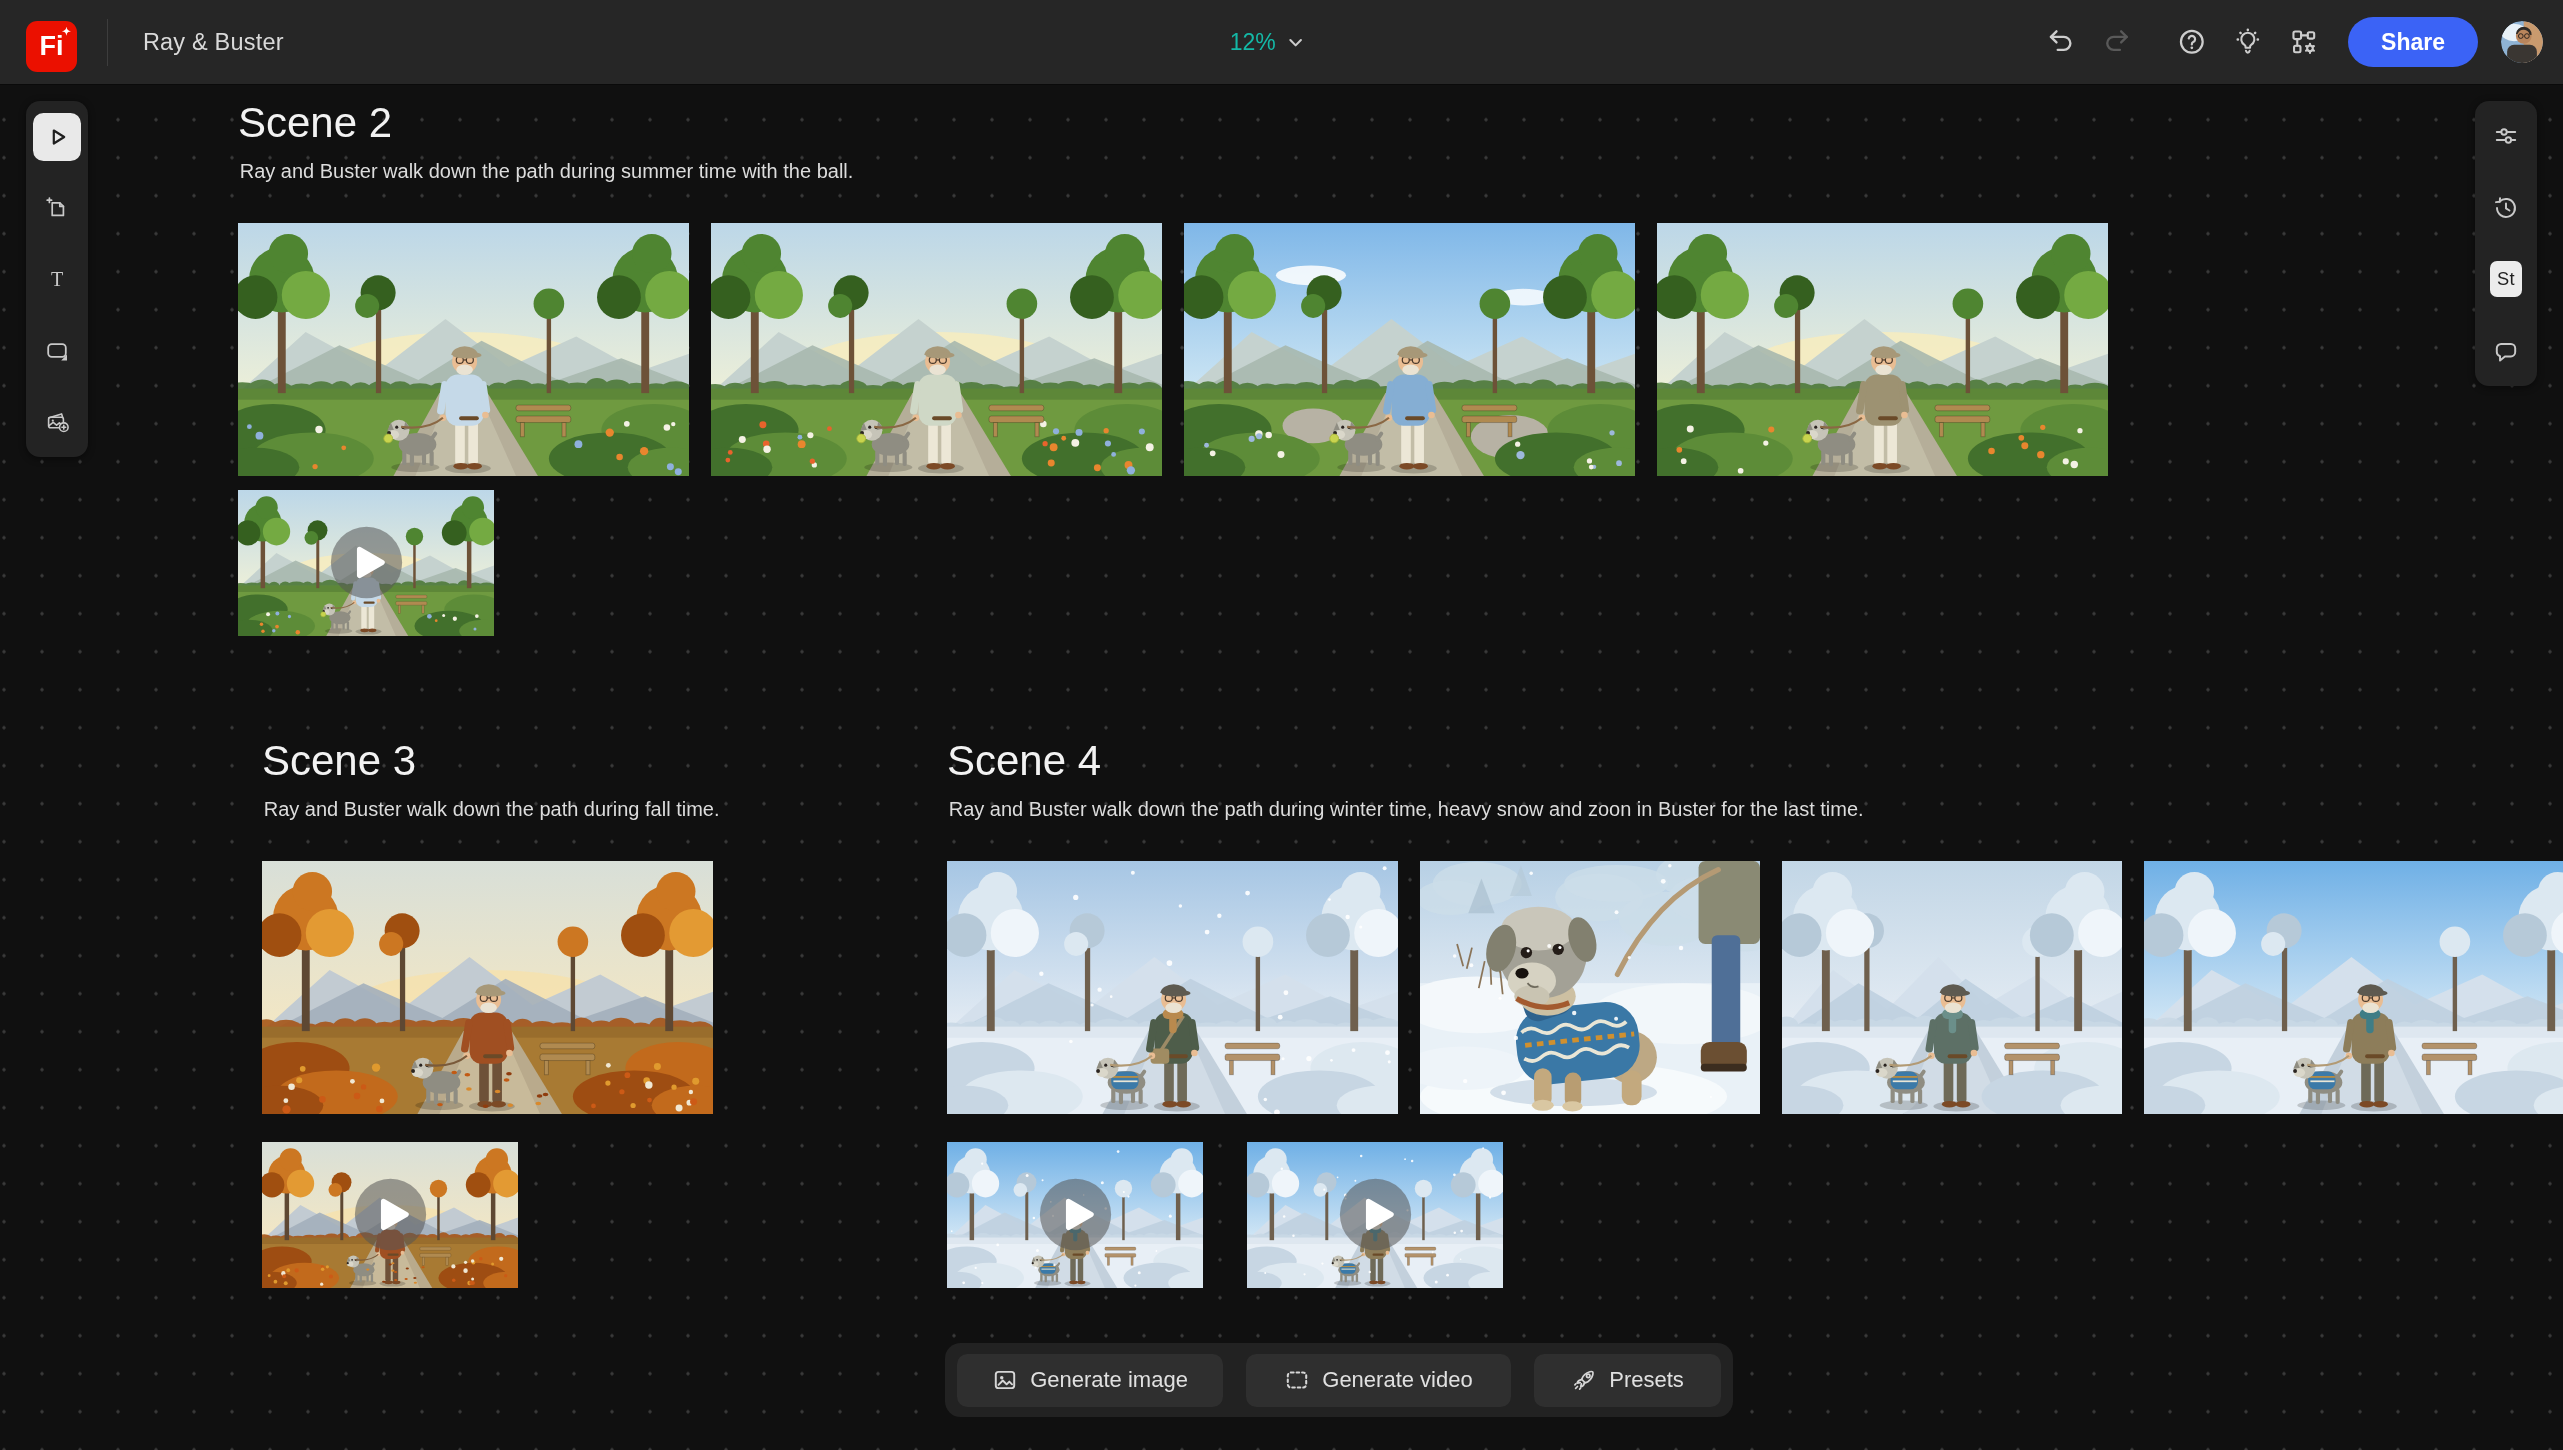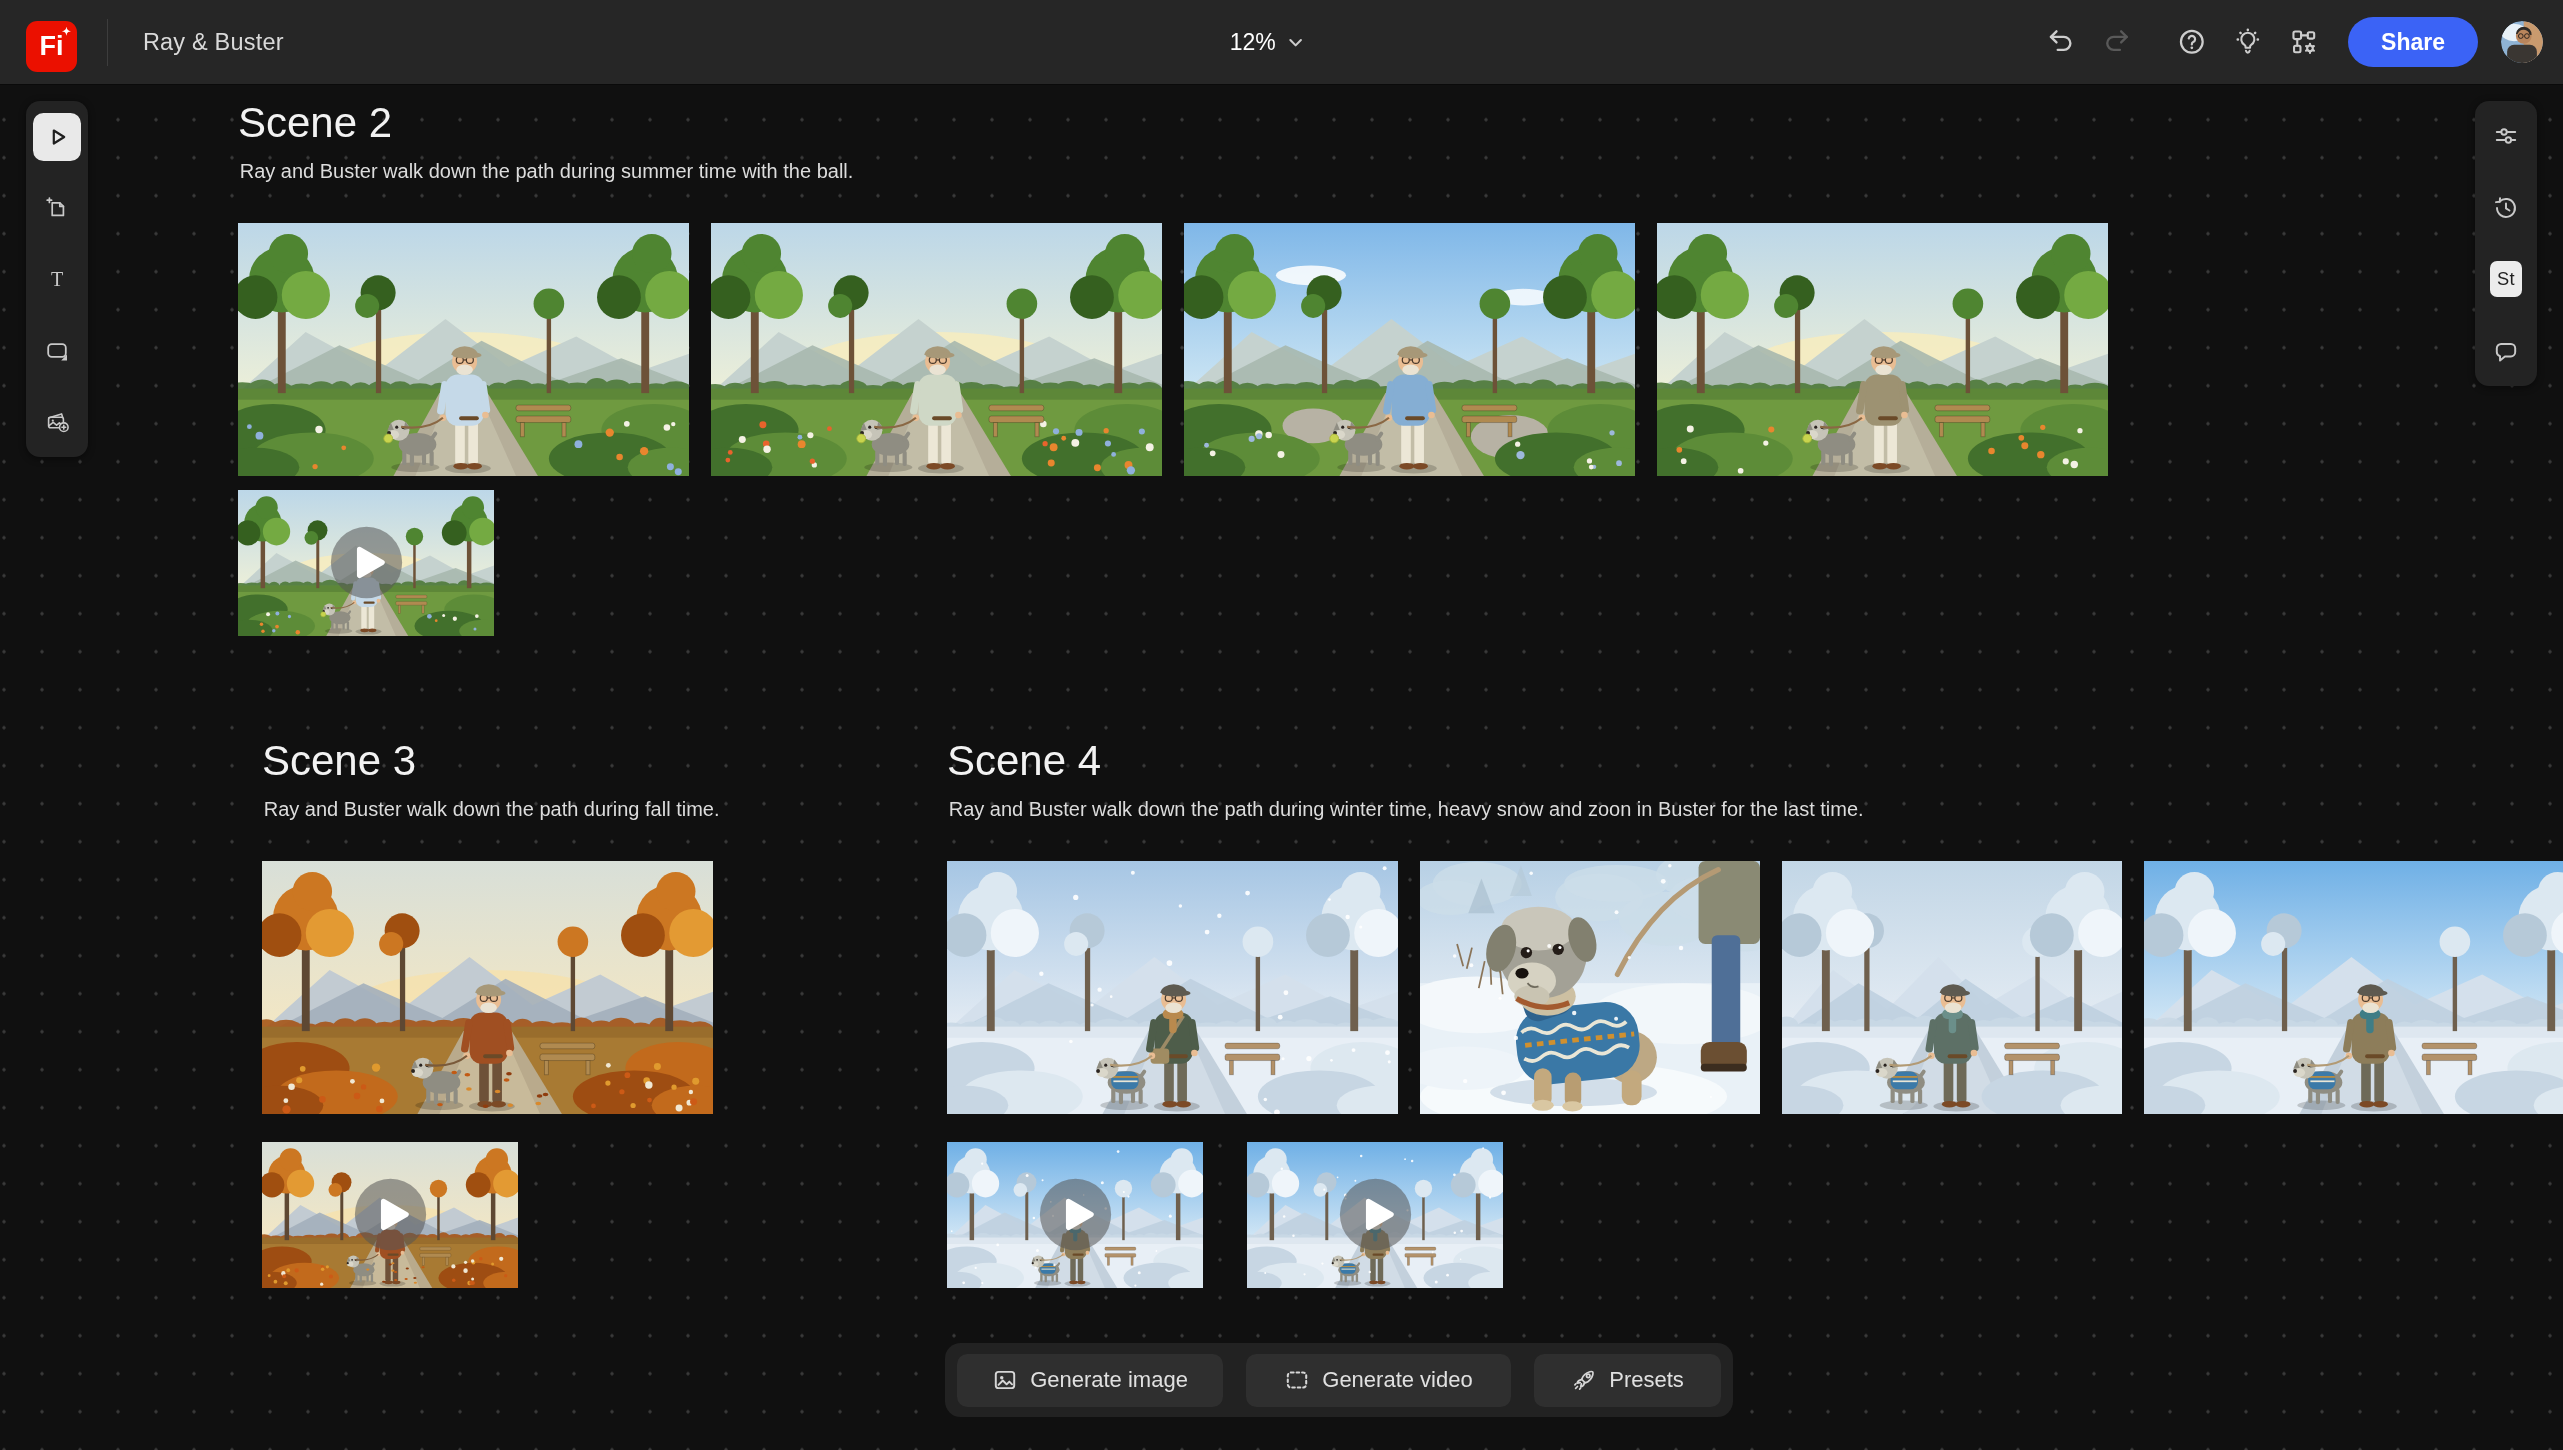--- a/index.html
+++ b/index.html
@@ -6,21 +6,21 @@
     font-family:"Liberation Sans",sans-serif;overflow:hidden;position:relative;}
   
   .topbar{position:absolute;top:0;left:0;width:2563px;height:85px;background:#262626;
     border-bottom:0.9px solid #0a0a0a;display:flex;align-items:center;z-index:30;box-sizing:border-box;}
   .logo{width:51px;height:51px;margin-left:26px;border-radius:11.3px;background:#eb1000;color:#fff;
     display:flex;align-items:center;justify-content:center;font-weight:700;font-size:27px;position:relative;cursor:pointer;margin-top:8px;}
   .logo .spark{position:absolute;top:5.2px;right:6.1px;font-size:10.5px;line-height:1;color:#fff;}
   .tb-divider{width:0.9px;height:47px;background:#3d3d3d;margin-left:30px;}
   .doc-title{margin-left:35px;font-size:23.5px;color:#d9d9d9;letter-spacing:0.2px;cursor:text;}
   .zoom-ctl{position:absolute;left:calc(50% - 13px);top:0;height:85px;transform:translateX(-50%);
-    display:flex;align-items:center;gap:8.7px;color:#ffffff;font-size:23px;cursor:pointer;}
+    display:flex;align-items:center;gap:8.7px;color:#14b8a6;font-size:23px;cursor:pointer;}
   .zoom-ctl .icn{width:23px;height:23px;color:#cbcbcb;}
   .tb-right{margin-left:auto;display:flex;align-items:center;gap:23px;padding-right:20px;}
   .tb-btn{width:33px;height:33px;background:none;border:none;padding:1.7px;color:#cdcdcd;cursor:pointer;}
   .tb-btn svg{width:100%;height:100%;}
   .tb-btn.disabled{color:#595959;cursor:default;}
   .tb-btn.group-gap{margin-left:19px;}
   .share-btn{height:50px;padding:0 33px;border-radius:25px;border:none;background:#3b63f6;color:#fff;
     font-size:23px;font-weight:700;font-family:inherit;cursor:pointer;margin-left:5.2px;}
   .avatar{width:42px;height:42px;border-radius:50%;overflow:hidden;cursor:pointer;flex:none;}
   .avatar svg{display:block;width:100%;height:100%;}

